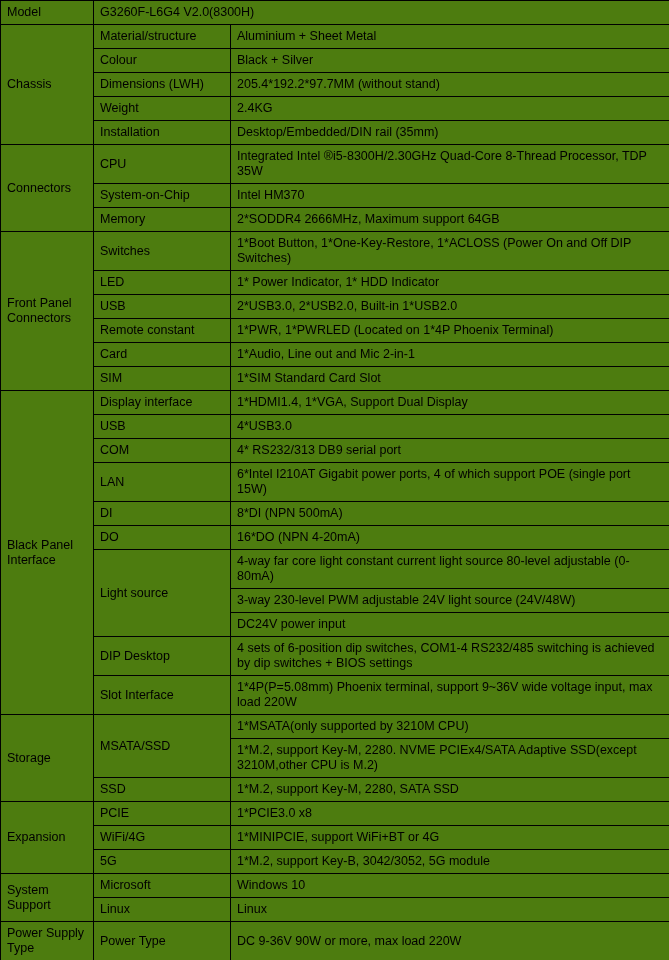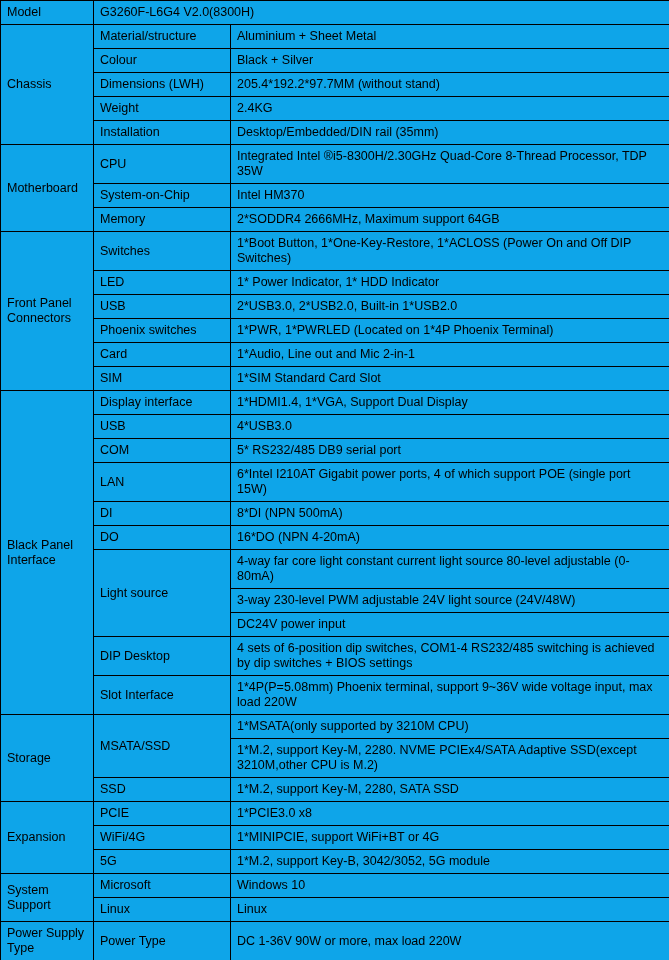--- a/index.html
+++ b/index.html
@@ -9,21 +9,21 @@
     }
     body {
       width: 669px;
       font-family: "Liberation Sans", sans-serif;
       color: #000000;
     }
     table[data-name="spec-table"] {
       width: 669px;
       border-collapse: collapse;
       table-layout: fixed;
-      background: #0ea5e9;
+      background: #4d7c0f;
     }
     td {
       border: 1px solid #000000;
       padding: 4px 6px;
       font-size: 12.5px;
       line-height: 15px;
       vertical-align: middle;
       word-wrap: break-word;
       overflow-wrap: break-word;
       text-align: left;
@@ -61,21 +61,21 @@
       </tr>
       <tr data-name="table-row">
         <td data-name="label-cell">Weight</td>
         <td data-name="value-cell">2.4KG</td>
       </tr>
       <tr data-name="table-row">
         <td data-name="label-cell">Installation</td>
         <td data-name="value-cell">Desktop/Embedded/DIN rail (35mm)</td>
       </tr>
       <tr data-name="table-row">
-        <td rowspan="3" data-name="category-cell">Motherboard</td>
+        <td rowspan="3" data-name="category-cell">Connectors</td>
         <td data-name="label-cell">CPU</td>
         <td data-name="value-cell">Integrated Intel ®i5-8300H/2.30GHz Quad-Core 8-Thread Processor, TDP 35W</td>
       </tr>
       <tr data-name="table-row">
         <td data-name="label-cell">System-on-Chip</td>
         <td data-name="value-cell">Intel HM370</td>
       </tr>
       <tr data-name="table-row">
         <td data-name="label-cell">Memory</td>
         <td data-name="value-cell">2*SODDR4 2666MHz, Maximum support 64GB</td>
@@ -87,21 +87,21 @@
       </tr>
       <tr data-name="table-row">
         <td data-name="label-cell">LED</td>
         <td data-name="value-cell">1* Power Indicator, 1* HDD Indicator</td>
       </tr>
       <tr data-name="table-row">
         <td data-name="label-cell">USB</td>
         <td data-name="value-cell">2*USB3.0, 2*USB2.0, Built-in 1*USB2.0</td>
       </tr>
       <tr data-name="table-row">
-        <td data-name="label-cell">Phoenix switches</td>
+        <td data-name="label-cell">Remote constant</td>
         <td data-name="value-cell">1*PWR, 1*PWRLED (Located on 1*4P Phoenix Terminal)</td>
       </tr>
       <tr data-name="table-row">
         <td data-name="label-cell">Card</td>
         <td data-name="value-cell">1*Audio, Line out and Mic 2-in-1</td>
       </tr>
       <tr data-name="table-row">
         <td data-name="label-cell">SIM</td>
         <td data-name="value-cell">1*SIM Standard Card Slot</td>
       </tr>
@@ -109,21 +109,21 @@
         <td rowspan="11" data-name="category-cell">Black Panel Interface</td>
         <td data-name="label-cell">Display interface</td>
         <td data-name="value-cell">1*HDMI1.4, 1*VGA, Support Dual Display</td>
       </tr>
       <tr data-name="table-row">
         <td data-name="label-cell">USB</td>
         <td data-name="value-cell">4*USB3.0</td>
       </tr>
       <tr data-name="table-row">
         <td data-name="label-cell">COM</td>
-        <td data-name="value-cell">5* RS232/485 DB9 serial port</td>
+        <td data-name="value-cell">4* RS232/313 DB9 serial port</td>
       </tr>
       <tr data-name="table-row">
         <td data-name="label-cell">LAN</td>
         <td data-name="value-cell">6*Intel I210AT Gigabit power ports, 4 of which support POE (single port 15W)</td>
       </tr>
       <tr data-name="table-row">
         <td data-name="label-cell">DI</td>
         <td data-name="value-cell">8*DI (NPN 500mA)</td>
       </tr>
       <tr data-name="table-row">
@@ -178,16 +178,16 @@
         <td data-name="label-cell">Microsoft</td>
         <td data-name="value-cell">Windows 10</td>
       </tr>
       <tr data-name="table-row">
         <td data-name="label-cell">Linux</td>
         <td data-name="value-cell">Linux</td>
       </tr>
       <tr data-name="table-row">
         <td data-name="category-cell">Power Supply Type</td>
         <td data-name="label-cell">Power Type</td>
-        <td data-name="value-cell">DC 1-36V 90W or more, max load 220W</td>
+        <td data-name="value-cell">DC 9-36V 90W or more, max load 220W</td>
       </tr>
     </tbody>
 </table>
 
 </body></html>

